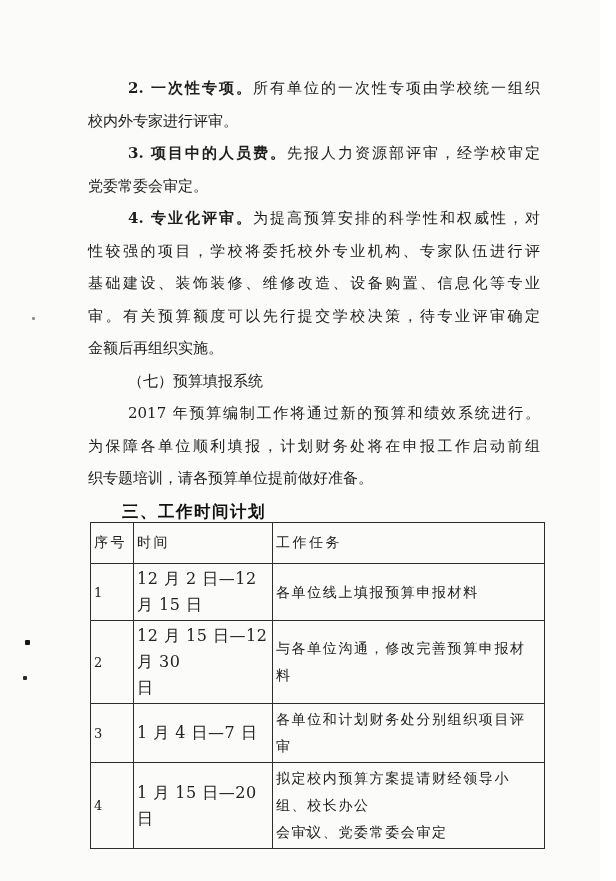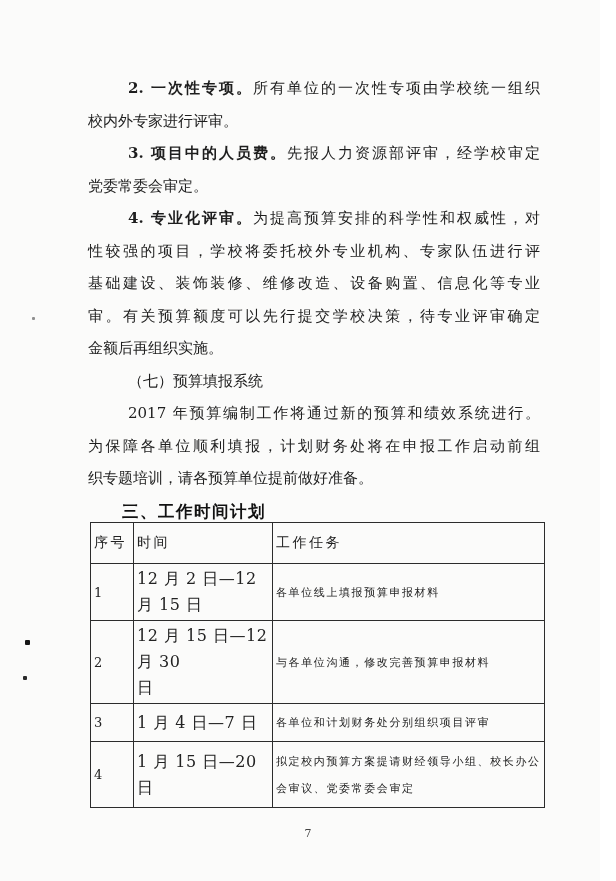--- a/index.html
+++ b/index.html
@@ -40,21 +40,21 @@
   table.worktable td,table.worktable th{
     border:1.6px solid #2c2c2c;
     text-align:left;vertical-align:middle;
     font-weight:400;padding:2px 3px;
     white-space:pre-line;
     color:#222;
   }
   th.h{font-size:14px;letter-spacing:2.5px;}
   td.seq{font-size:13px;}
   td.time{font-size:16px;letter-spacing:0.5px;line-height:26px;}
-  td.task{font-size:11px;letter-spacing:1.6px;line-height:27px;}
+  td.task{font-size:14px;letter-spacing:1.6px;line-height:27px;}
   
   .pageno{
     position:absolute;left:0;top:827px;width:616px;
     text-align:center;font-size:11px;color:#444;
   }
   
   .speck{position:absolute;border-radius:1px;}
   .speck.s1{left:32px;top:317px;width:3px;height:3px;background:#8f8f8f;}
   .speck.s2{left:25px;top:640px;width:5px;height:5px;background:#161616;}
   .speck.s3{left:23px;top:676px;width:4px;height:4px;background:#2a2a2a;}

